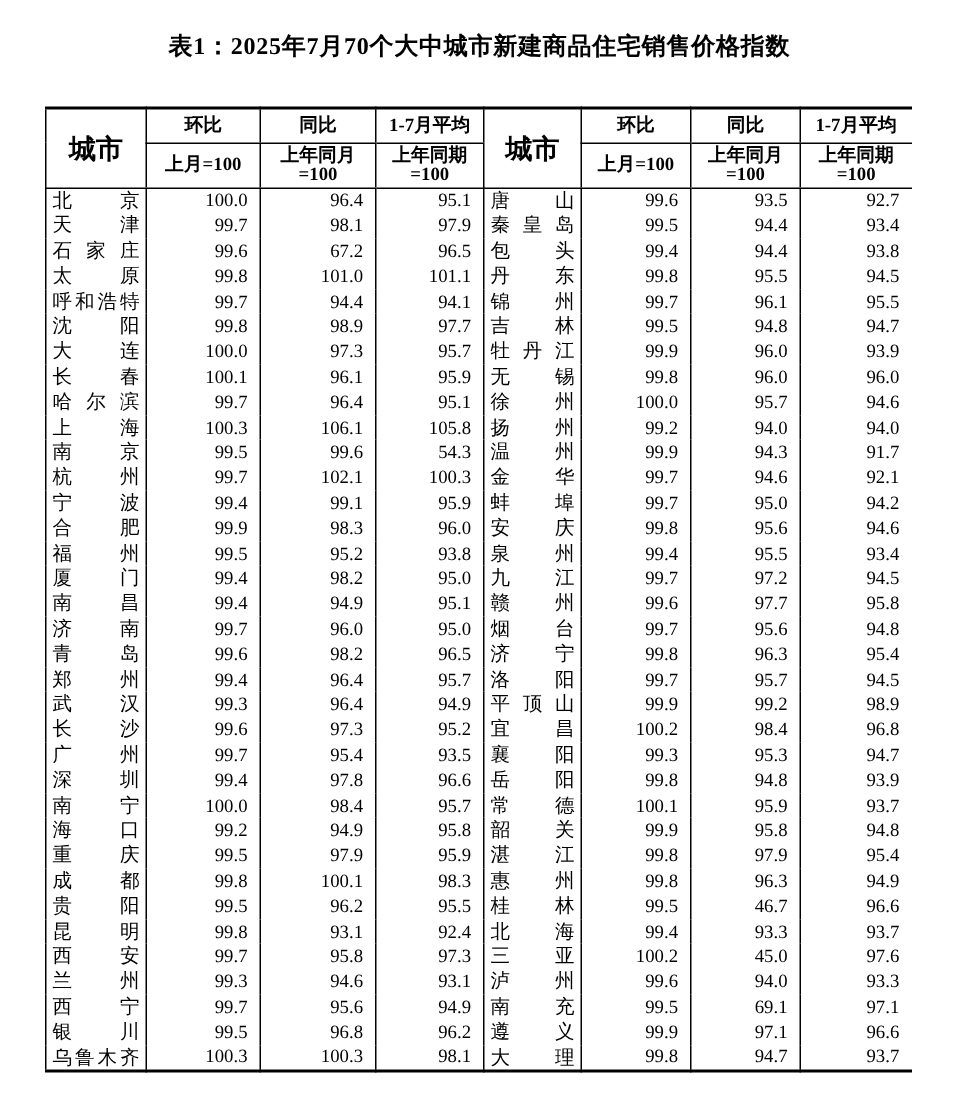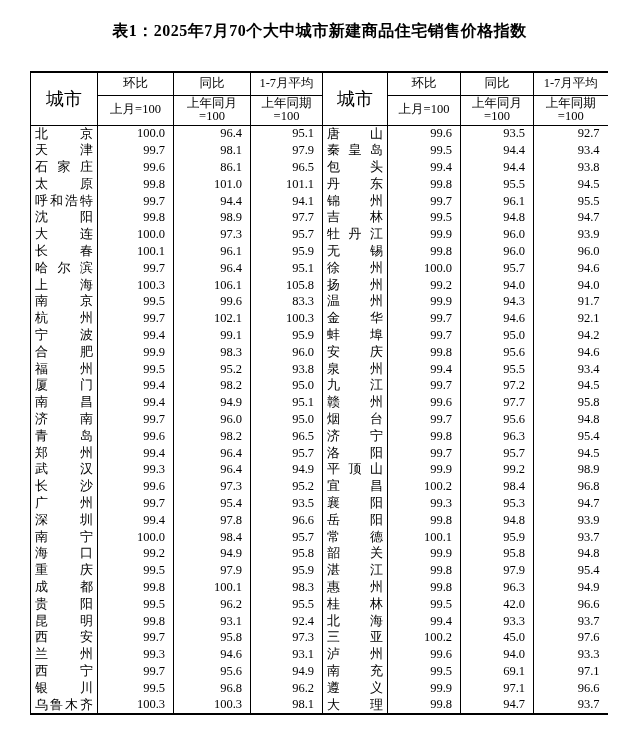--- a/index.html
+++ b/index.html
@@ -2,21 +2,21 @@
 <html><head>
 <meta charset="utf-8">
 <style>
   html,body{margin:0;padding:0;background:#fff;}
   .page{width:639px;height:744px;background:#fff;color:#000;overflow:hidden;
         font-family:"Liberation Serif","DejaVu Serif",serif;}
   .title{padding-top:21px;text-align:center;font-weight:bold;font-size:16px;letter-spacing:0.5px;}
   table.tbl{border-collapse:collapse;table-layout:fixed;margin:29px 0 0 30px;width:577px;
             border-top:2px solid #000;border-bottom:2px solid #000;}
   .tbl th,.tbl td{border-left:1px solid #000;box-sizing:border-box;}
-  .tbl thead th{font-weight:normal;font-size:12.5px;text-align:center;padding:0;}
+  .tbl thead th{font-weight:bold;font-size:12.5px;text-align:center;padding:0;}
   .hr1 th{height:23px;border-bottom:1px solid #000;}
   .hr2 th{height:30px;border-bottom:1.5px solid #000;white-space:pre-line;line-height:13.5px;}
   .tbl th.city-h{border-bottom:1.5px solid #000;font-size:18px;}
   .tbl tbody td{height:16.8px;font-size:12.5px;padding:0;}
   .tbl td.num{text-align:right;padding-right:8px;font-size:12.5px;}
   .tbl td.city{padding:0 4px;font-size:13px;}
   .cj{display:flex;justify-content:space-between;align-items:center;}
   .cj span{display:block;line-height:16.8px;}
 </style>
 </head>
@@ -104,21 +104,21 @@
         </tr>
         <tr>
           <td class="city">
             <div class="cj">
               <span>石</span>
               <span>家</span>
               <span>庄</span>
             </div>
           </td>
           <td class="num">99.6</td>
-          <td class="num">86.1</td>
+          <td class="num">67.2</td>
           <td class="num">96.5</td>
           <td class="city">
             <div class="cj">
               <span>包</span>
               <span>头</span>
             </div>
           </td>
           <td class="num">99.4</td>
           <td class="num">94.4</td>
           <td class="num">93.8</td>
@@ -269,21 +269,21 @@
         </tr>
         <tr>
           <td class="city">
             <div class="cj">
               <span>南</span>
               <span>京</span>
             </div>
           </td>
           <td class="num">99.5</td>
           <td class="num">99.6</td>
-          <td class="num">83.3</td>
+          <td class="num">54.3</td>
           <td class="city">
             <div class="cj">
               <span>温</span>
               <span>州</span>
             </div>
           </td>
           <td class="num">99.9</td>
           <td class="num">94.3</td>
           <td class="num">91.7</td>
         </tr>
@@ -638,21 +638,21 @@
           <td class="num">99.5</td>
           <td class="num">96.2</td>
           <td class="num">95.5</td>
           <td class="city">
             <div class="cj">
               <span>桂</span>
               <span>林</span>
             </div>
           </td>
           <td class="num">99.5</td>
-          <td class="num">42.0</td>
+          <td class="num">46.7</td>
           <td class="num">96.6</td>
         </tr>
         <tr>
           <td class="city">
             <div class="cj">
               <span>昆</span>
               <span>明</span>
             </div>
           </td>
           <td class="num">99.8</td>

